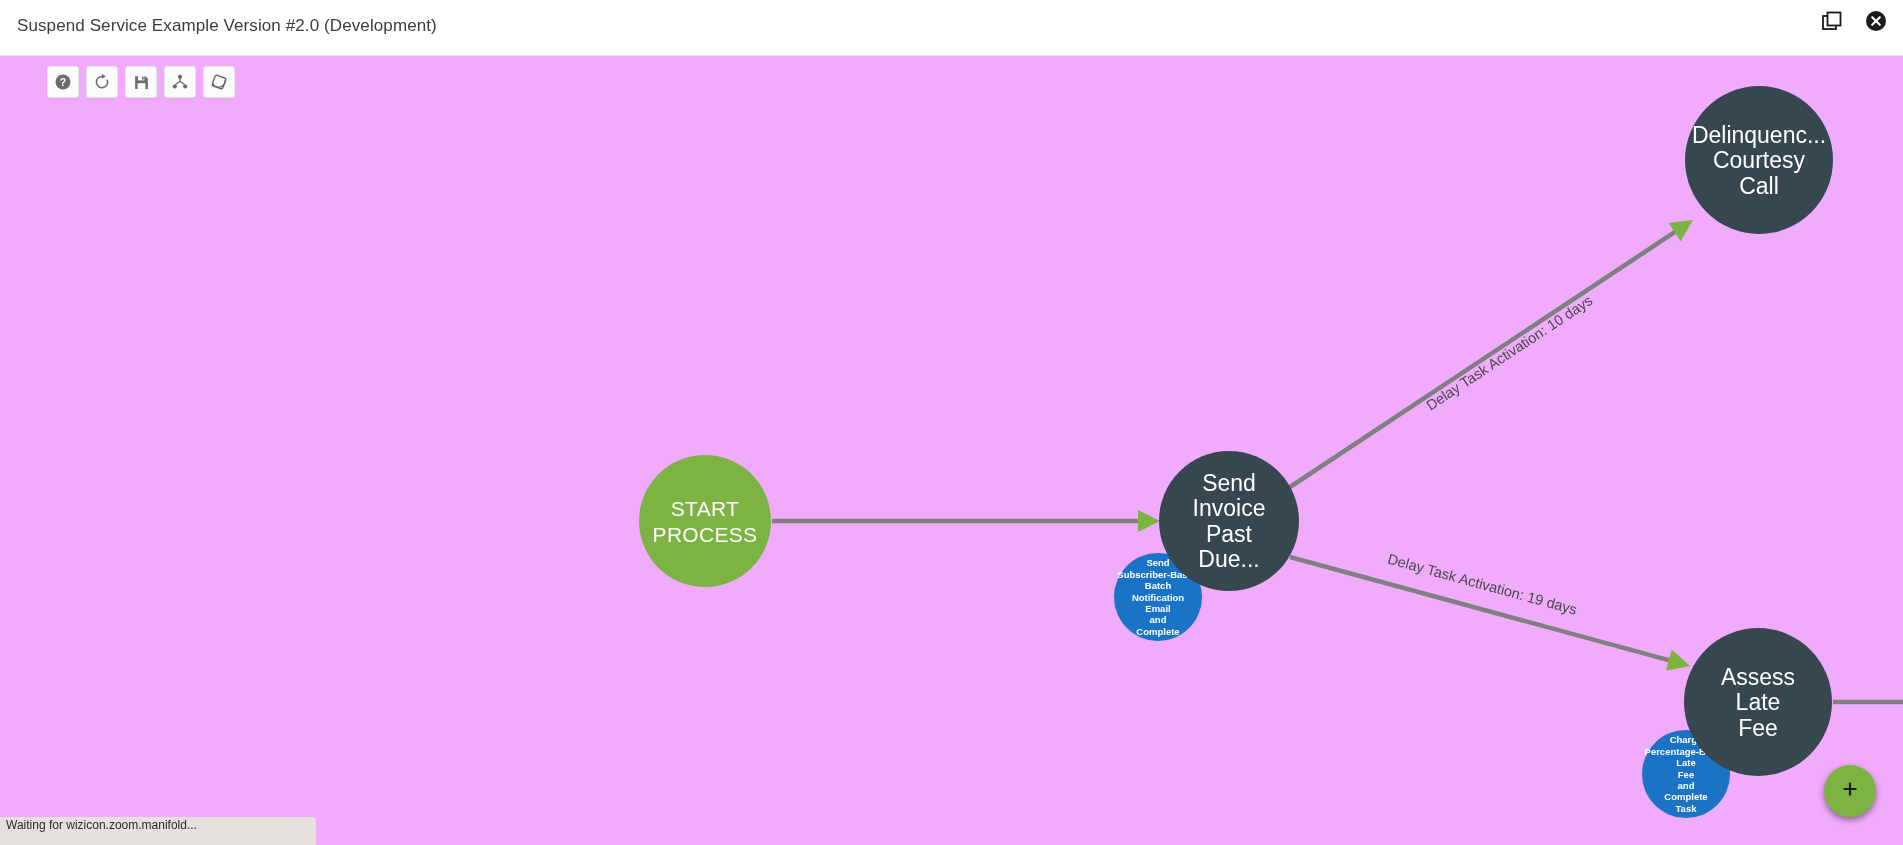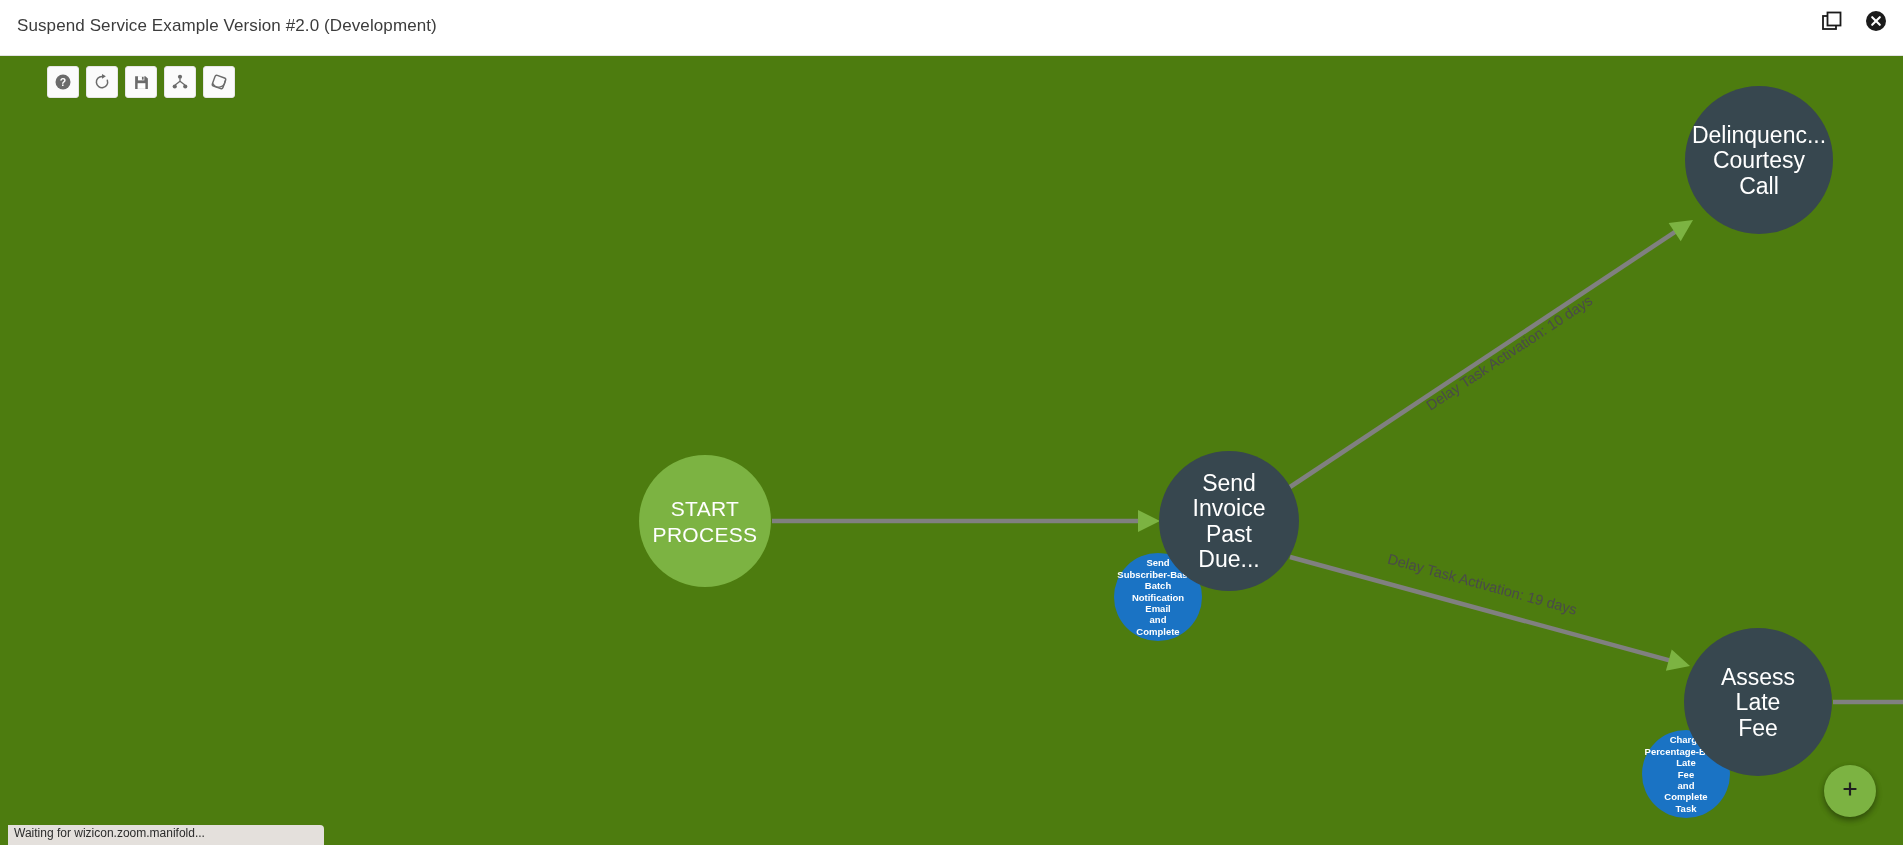--- a/index.html
+++ b/index.html
@@ -9,21 +9,21 @@
     width: 1903px;
     height: 845px;
     overflow: hidden;
     font-family: "Liberation Sans", sans-serif;
   }
 
   #app {
     position: relative;
     width: 1903px;
     height: 845px;
-    background: #4d7c0f;
+    background: #f0abfc;
     overflow: hidden;
   }
 
   
   .titlebar {
     position: absolute;
     left: 0; top: 0;
     width: 1903px;
     height: 56px;
     background: #ffffff;
@@ -131,23 +131,23 @@
     display: flex;
     align-items: center;
     justify-content: center;
     cursor: pointer;
     z-index: 40;
   }
 
   
   .statusbar {
     position: absolute;
-    left: 8px;
+    left: 0;
     bottom: 0;
-    height: 20px;
+    height: 28px;
     min-width: 316px;
     background: #e4e0dc;
     border-top-right-radius: 4px;
     overflow: hidden;
     z-index: 45;
   }
   .statusbar-text {
     position: absolute;
     left: 6px;
     top: 1px;

